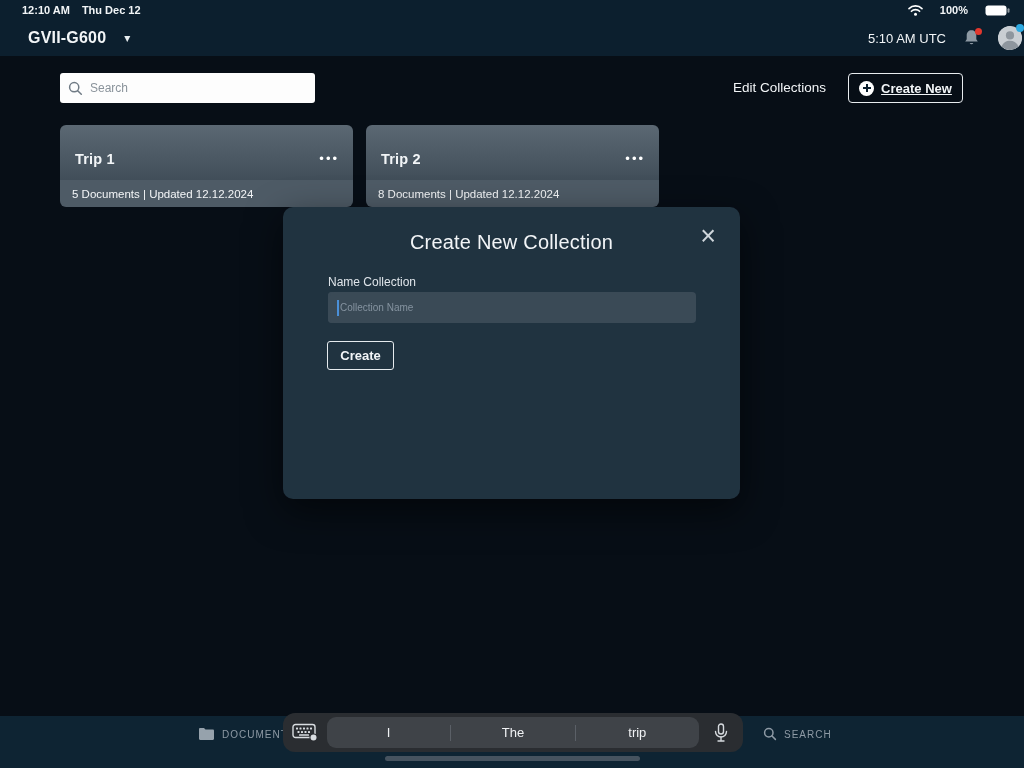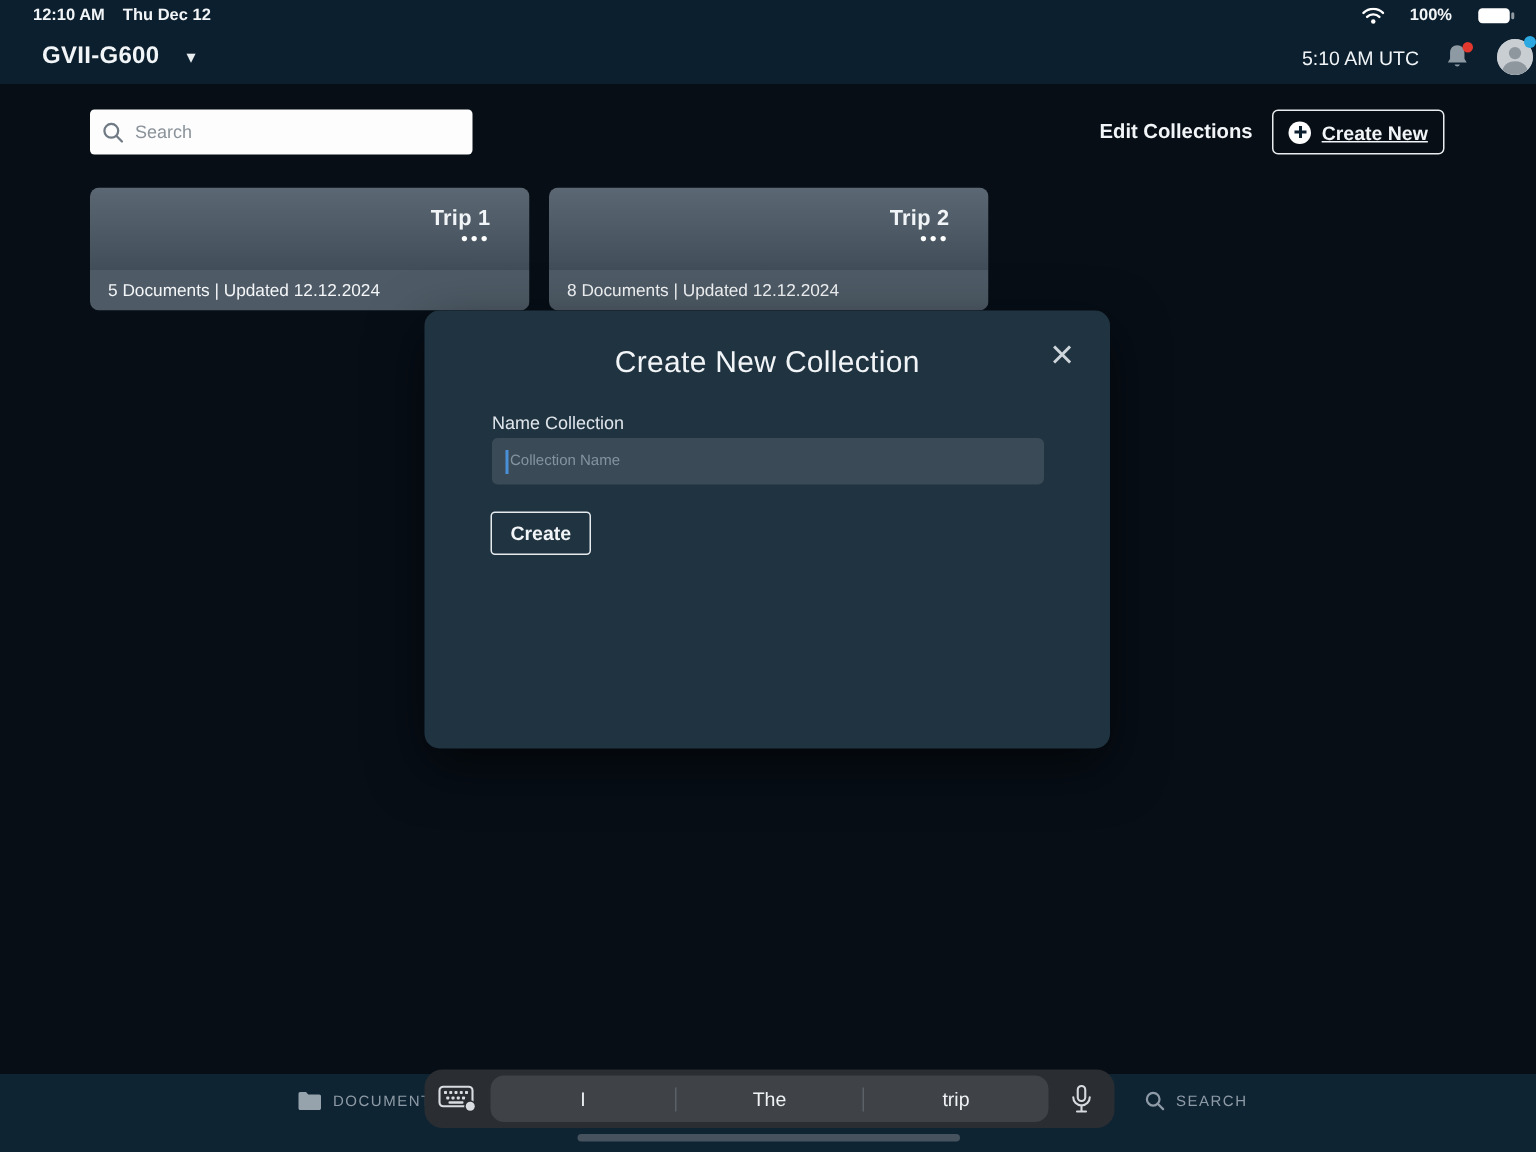--- a/index.html
+++ b/index.html
@@ -28,36 +28,36 @@
   .avatar { position:relative; width:24px; height:24px; border-radius:50%; background:#c9ced3; overflow:visible; }
   .avatar svg { border-radius:50%; }
   .avatar-dot { position:absolute; top:-2px; right:-2px; width:8px; height:8px; border-radius:50%; background:#2da9e1; }
 
   
   .search-box { position:absolute; left:60px; top:73px; width:255px; height:30px;
     background:#fdfdfd; border-radius:3px; display:flex; align-items:center; padding:0 8px; gap:7px; }
   .search-box input { border:none; outline:none; background:transparent; width:100%;
     font-size:12px; color:#333; font-family:"Liberation Sans", sans-serif; }
   .search-box input::placeholder { color:#8a939b; }
-  .edit-collections { position:absolute; top:80px; left:733px; font-size:13.5px; font-weight:bold; cursor:pointer; }
+  .edit-collections { position:absolute; top:80px; left:733px; font-size:13.5px; font-weight:normal; cursor:pointer; }
   .create-new-btn { position:absolute; top:73px; left:848px; width:115px; height:30px;
     border:1.5px solid #e8ecef; border-radius:4px; background:transparent;
     display:flex; align-items:center; justify-content:center; gap:7px;
     color:#f2f5f7; font-size:13px; font-weight:bold; cursor:pointer;
     font-family:"Liberation Sans", sans-serif;text-decoration:underline; }
   .plus-circle { width:15px; height:15px; border-radius:50%; background:#fff; position:relative; }
   .plus-circle::before, .plus-circle::after { content:""; position:absolute; background:#0c1f2e; }
   .plus-circle::before { left:3.5px; top:6.5px; width:8px; height:2px; }
   .plus-circle::after { left:6.5px; top:3.5px; width:2px; height:8px; }
 
   
   .card { position:absolute; top:125px; width:293px; height:82px; border-radius:6px; overflow:hidden; }
   .card-1 { left:60px; } .card-2 { left:366px; }
   .card-head { height:55px; background:linear-gradient(180deg,#5b6873 0%,#414e59 100%);
-    display:flex; align-items:flex-end; padding:13px 26px 0 15px;flex-direction:column; }
+    display:flex; align-items:center; padding:13px 14px 0 15px; }
   .card-title { font-size:14.5px; font-weight:bold; letter-spacing:.2px; }
   .card-menu { margin-left:auto; font-size:13px; letter-spacing:2px; line-height:10px; cursor:pointer; color:#fff; }
   .card-meta { height:27px; background:#4e5b66; display:flex; align-items:center;
     padding:0 12px; font-size:11.5px; color:#f4f6f8; }
 
   
   .modal { position:absolute; left:283px; top:207px; width:457px; height:292px;
     background:#203340; border-radius:10px; box-shadow:0 12px 36px rgba(0,0,0,.55); }
   .modal-title { position:absolute; top:24px; left:0; width:100%; text-align:center;
     font-size:20px; font-weight:normal; letter-spacing:.2px; color:#f2f5f7; }

